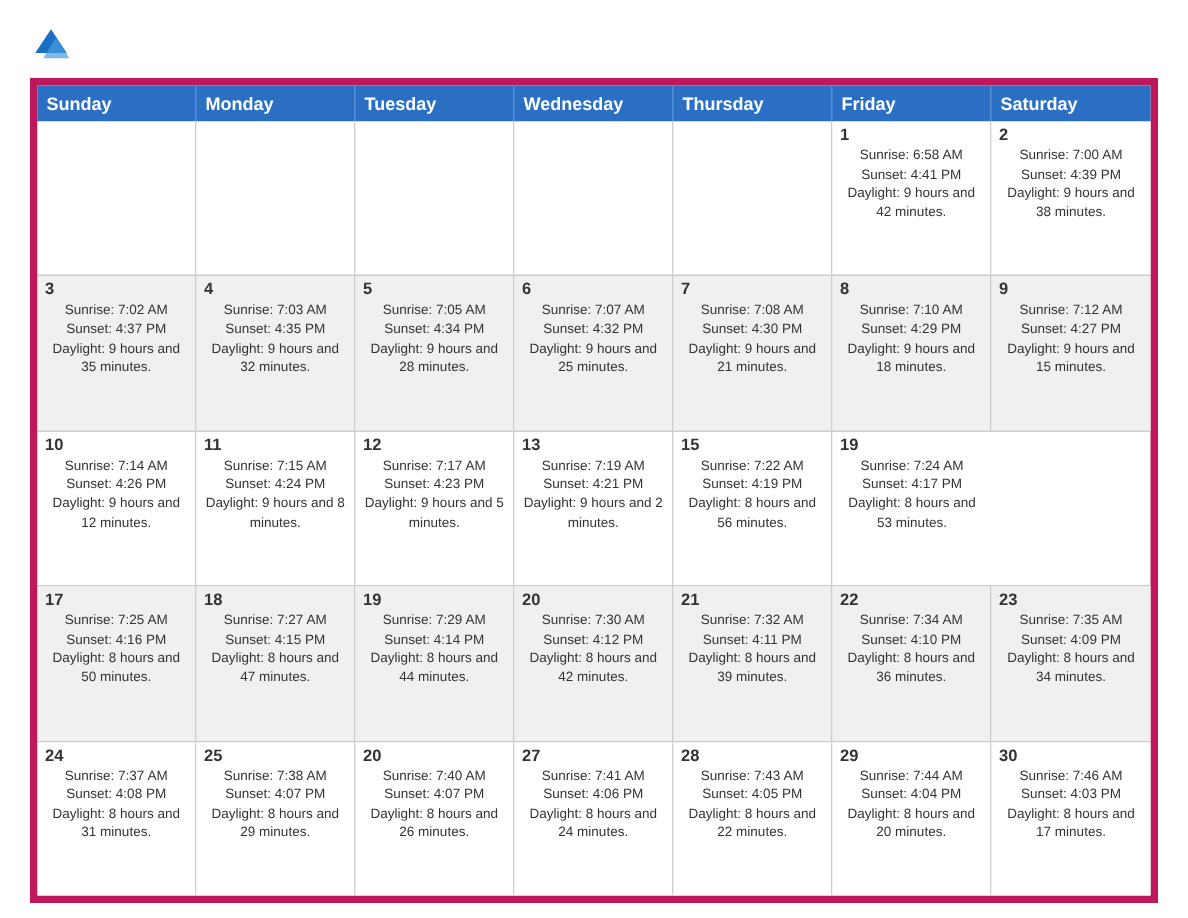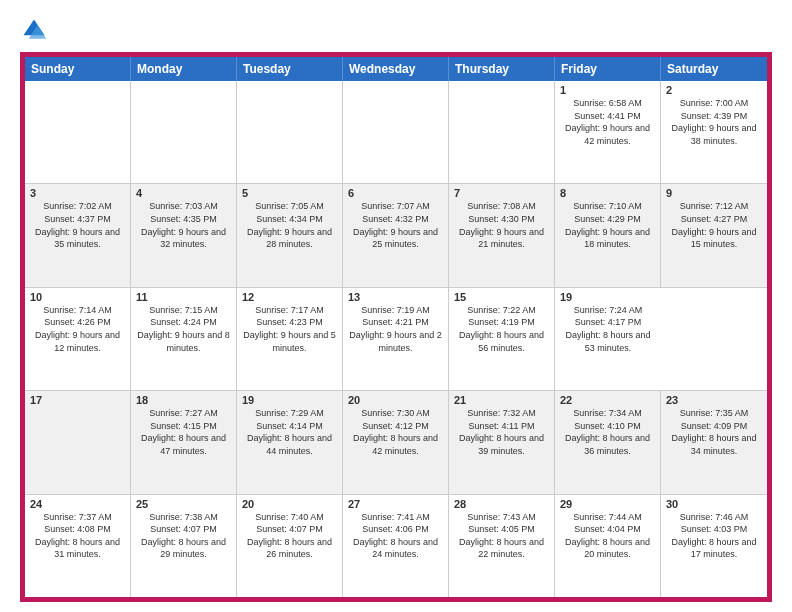--- a/index.html
+++ b/index.html
@@ -221,20 +221,21 @@
             <div class="cell-info">Sunrise: 7:22 AM<br>Sunset: 4:19 PM<br>Daylight: 8 hours and 56 minutes.</div>
           </div>
           <div class="cal-cell">
             <span class="day-number">19</span>
             <div class="cell-info">Sunrise: 7:24 AM<br>Sunset: 4:17 PM<br>Daylight: 8 hours and 53 minutes.</div>
           </div>
         </div>
         <div class="cal-row">
           <div class="cal-cell alt-row">
             <span class="day-number">17</span>
+            <div class="cell-info">Sunrise: 7:25 AM<br>Sunset: 4:16 PM<br>Daylight: 8 hours and 50 minutes.</div>
           </div>
           <div class="cal-cell alt-row">
             <span class="day-number">18</span>
             <div class="cell-info">Sunrise: 7:27 AM<br>Sunset: 4:15 PM<br>Daylight: 8 hours and 47 minutes.</div>
           </div>
           <div class="cal-cell alt-row">
             <span class="day-number">19</span>
             <div class="cell-info">Sunrise: 7:29 AM<br>Sunset: 4:14 PM<br>Daylight: 8 hours and 44 minutes.</div>
           </div>
           <div class="cal-cell alt-row">

